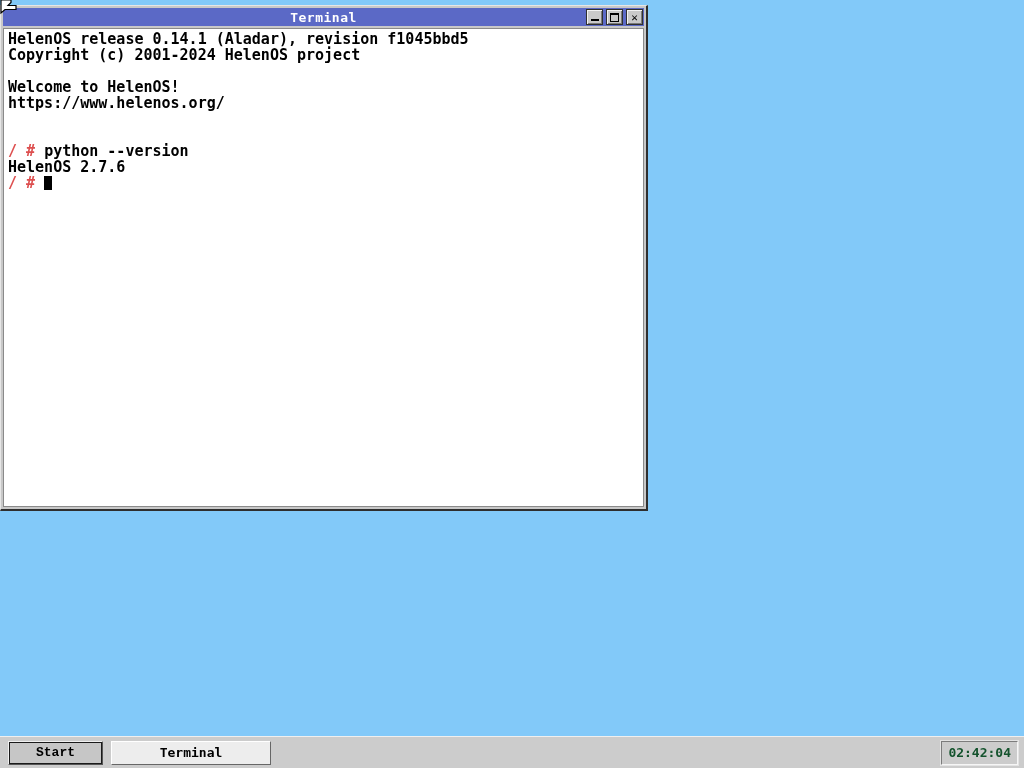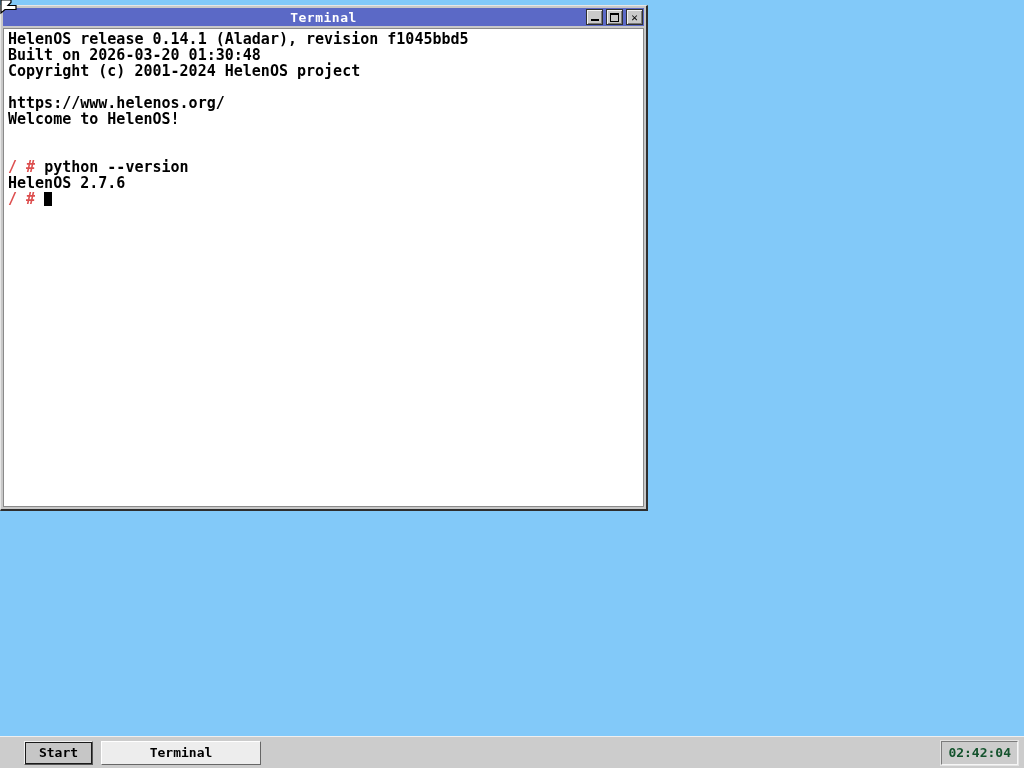--- a/index.html
+++ b/index.html
@@ -114,28 +114,29 @@
     font-family: "DejaVu Sans Mono", monospace;
     font-size: 13px;
     font-weight: bold;
     color: #000;
     display: flex;
     align-items: center;
     justify-content: center;
     cursor: default;
   }
   .start-btn {
-    margin-left: 24px;
-    width: 69px;
+    margin-left: 8px;
+    width: 95px;
     background: #c6c6c6;
     border-top: 1px solid #f0f0f0;
     border-left: 1px solid #f0f0f0;
     border-right: 1px solid #555;
     border-bottom: 1px solid #555;
     box-shadow: inset 0 0 0 1px #1a1a1a;
+    font-family: Liberation Mono, monospace;
   }
   .task-btn {
     margin-left: 8px;
     width: 160px;
     background: #ededed;
     border-top: 1px solid #ffffff;
     border-left: 1px solid #ffffff;
     border-right: 1px solid #666;
     border-bottom: 1px solid #666;
   }
@@ -178,25 +179,24 @@
       <div class="win-btn">
         <span class="glyph-max"></span>
       </div>
       <div class="win-btn">
         <span class="glyph-close">✕</span>
       </div>
     </div>
   </div>
   <div class="terminal">
       <div class="tline"><span class="seg-fg">HelenOS release 0.14.1 (Aladar), revision f1045bbd5</span></div>
-      <div class="tline"><span class="seg-fg">Built on 2026-03-20 01:30:48</span></div>
       <div class="tline"><span class="seg-fg">Copyright (c) 2001-2024 HelenOS project</span></div>
       <div class="tline"><span class="seg-fg"></span></div>
+      <div class="tline"><span class="seg-fg">Welcome to HelenOS!</span></div>
       <div class="tline"><span class="seg-fg">https://www.helenos.org/</span></div>
-      <div class="tline"><span class="seg-fg">Welcome to HelenOS!</span></div>
       <div class="tline"><span class="seg-fg"></span></div>
       <div class="tline"><span class="seg-fg"></span></div>
       <div class="tline"><span class="seg-prompt">/ # </span><span class="seg-fg">python --version</span></div>
       <div class="tline"><span class="seg-fg">HelenOS 2.7.6</span></div>
       <div class="tline"><span class="seg-prompt">/ # </span><span class="block-cursor"></span></div>
     </div>
 </div>
 
 <div class="taskbar">
   <div class="tb-btn start-btn">Start</div>

